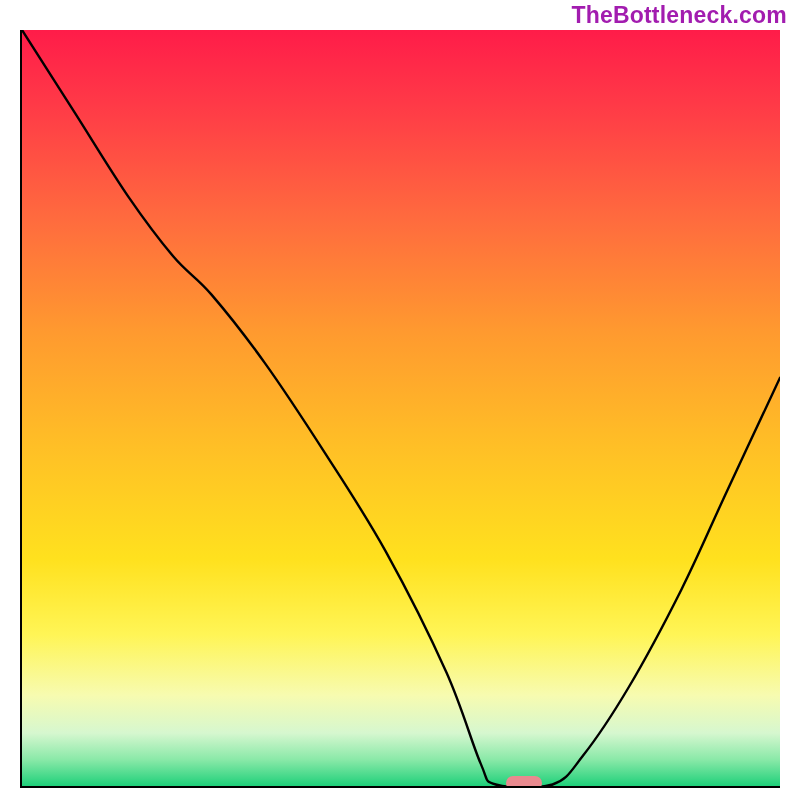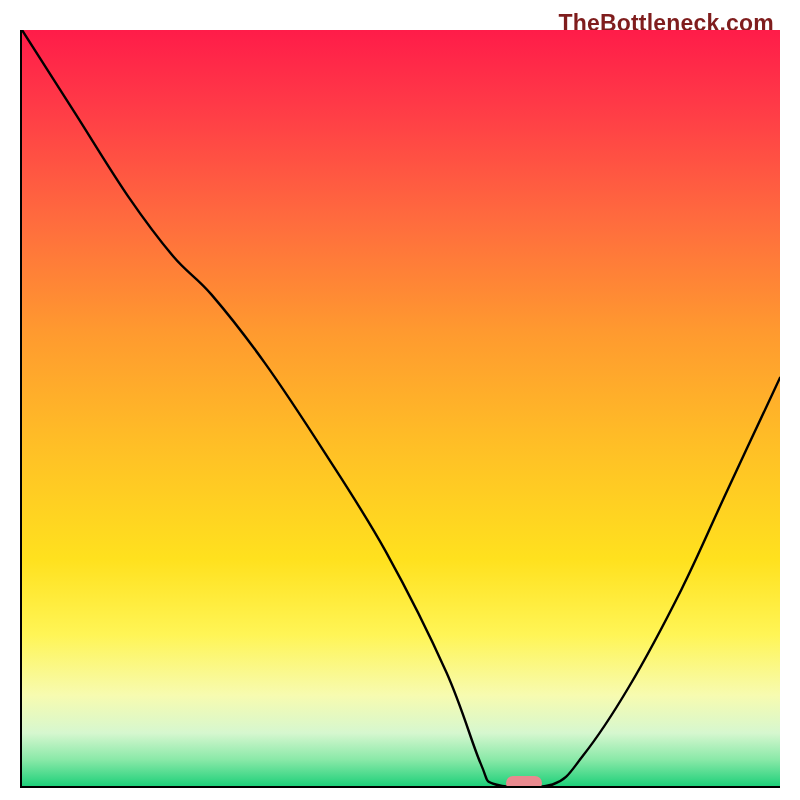--- a/index.html
+++ b/index.html
@@ -11,28 +11,27 @@
     background: #fff;
   }
   .chart-wrap {
     position: relative;
     width: 800px;
     height: 800px;
   }
   .watermark {
     position: absolute;
     top: 2px;
-    right: 26px;
+    right: 13px;
     font-family: Arial, Helvetica, sans-serif;
     font-size: 23px;
     font-weight: 600;
-    color: #7f1d1d;
+    color: #a21caf;
     letter-spacing: 0.2px;
     user-select: none;
-    margin-top: 8px;
   }
   .plot-area {
     position: absolute;
     left: 20px;
     top: 30px;
     width: 760px;
     height: 758px;
     overflow: hidden;
     border-left: 2px solid #000;
     border-bottom: 2px solid #000;

